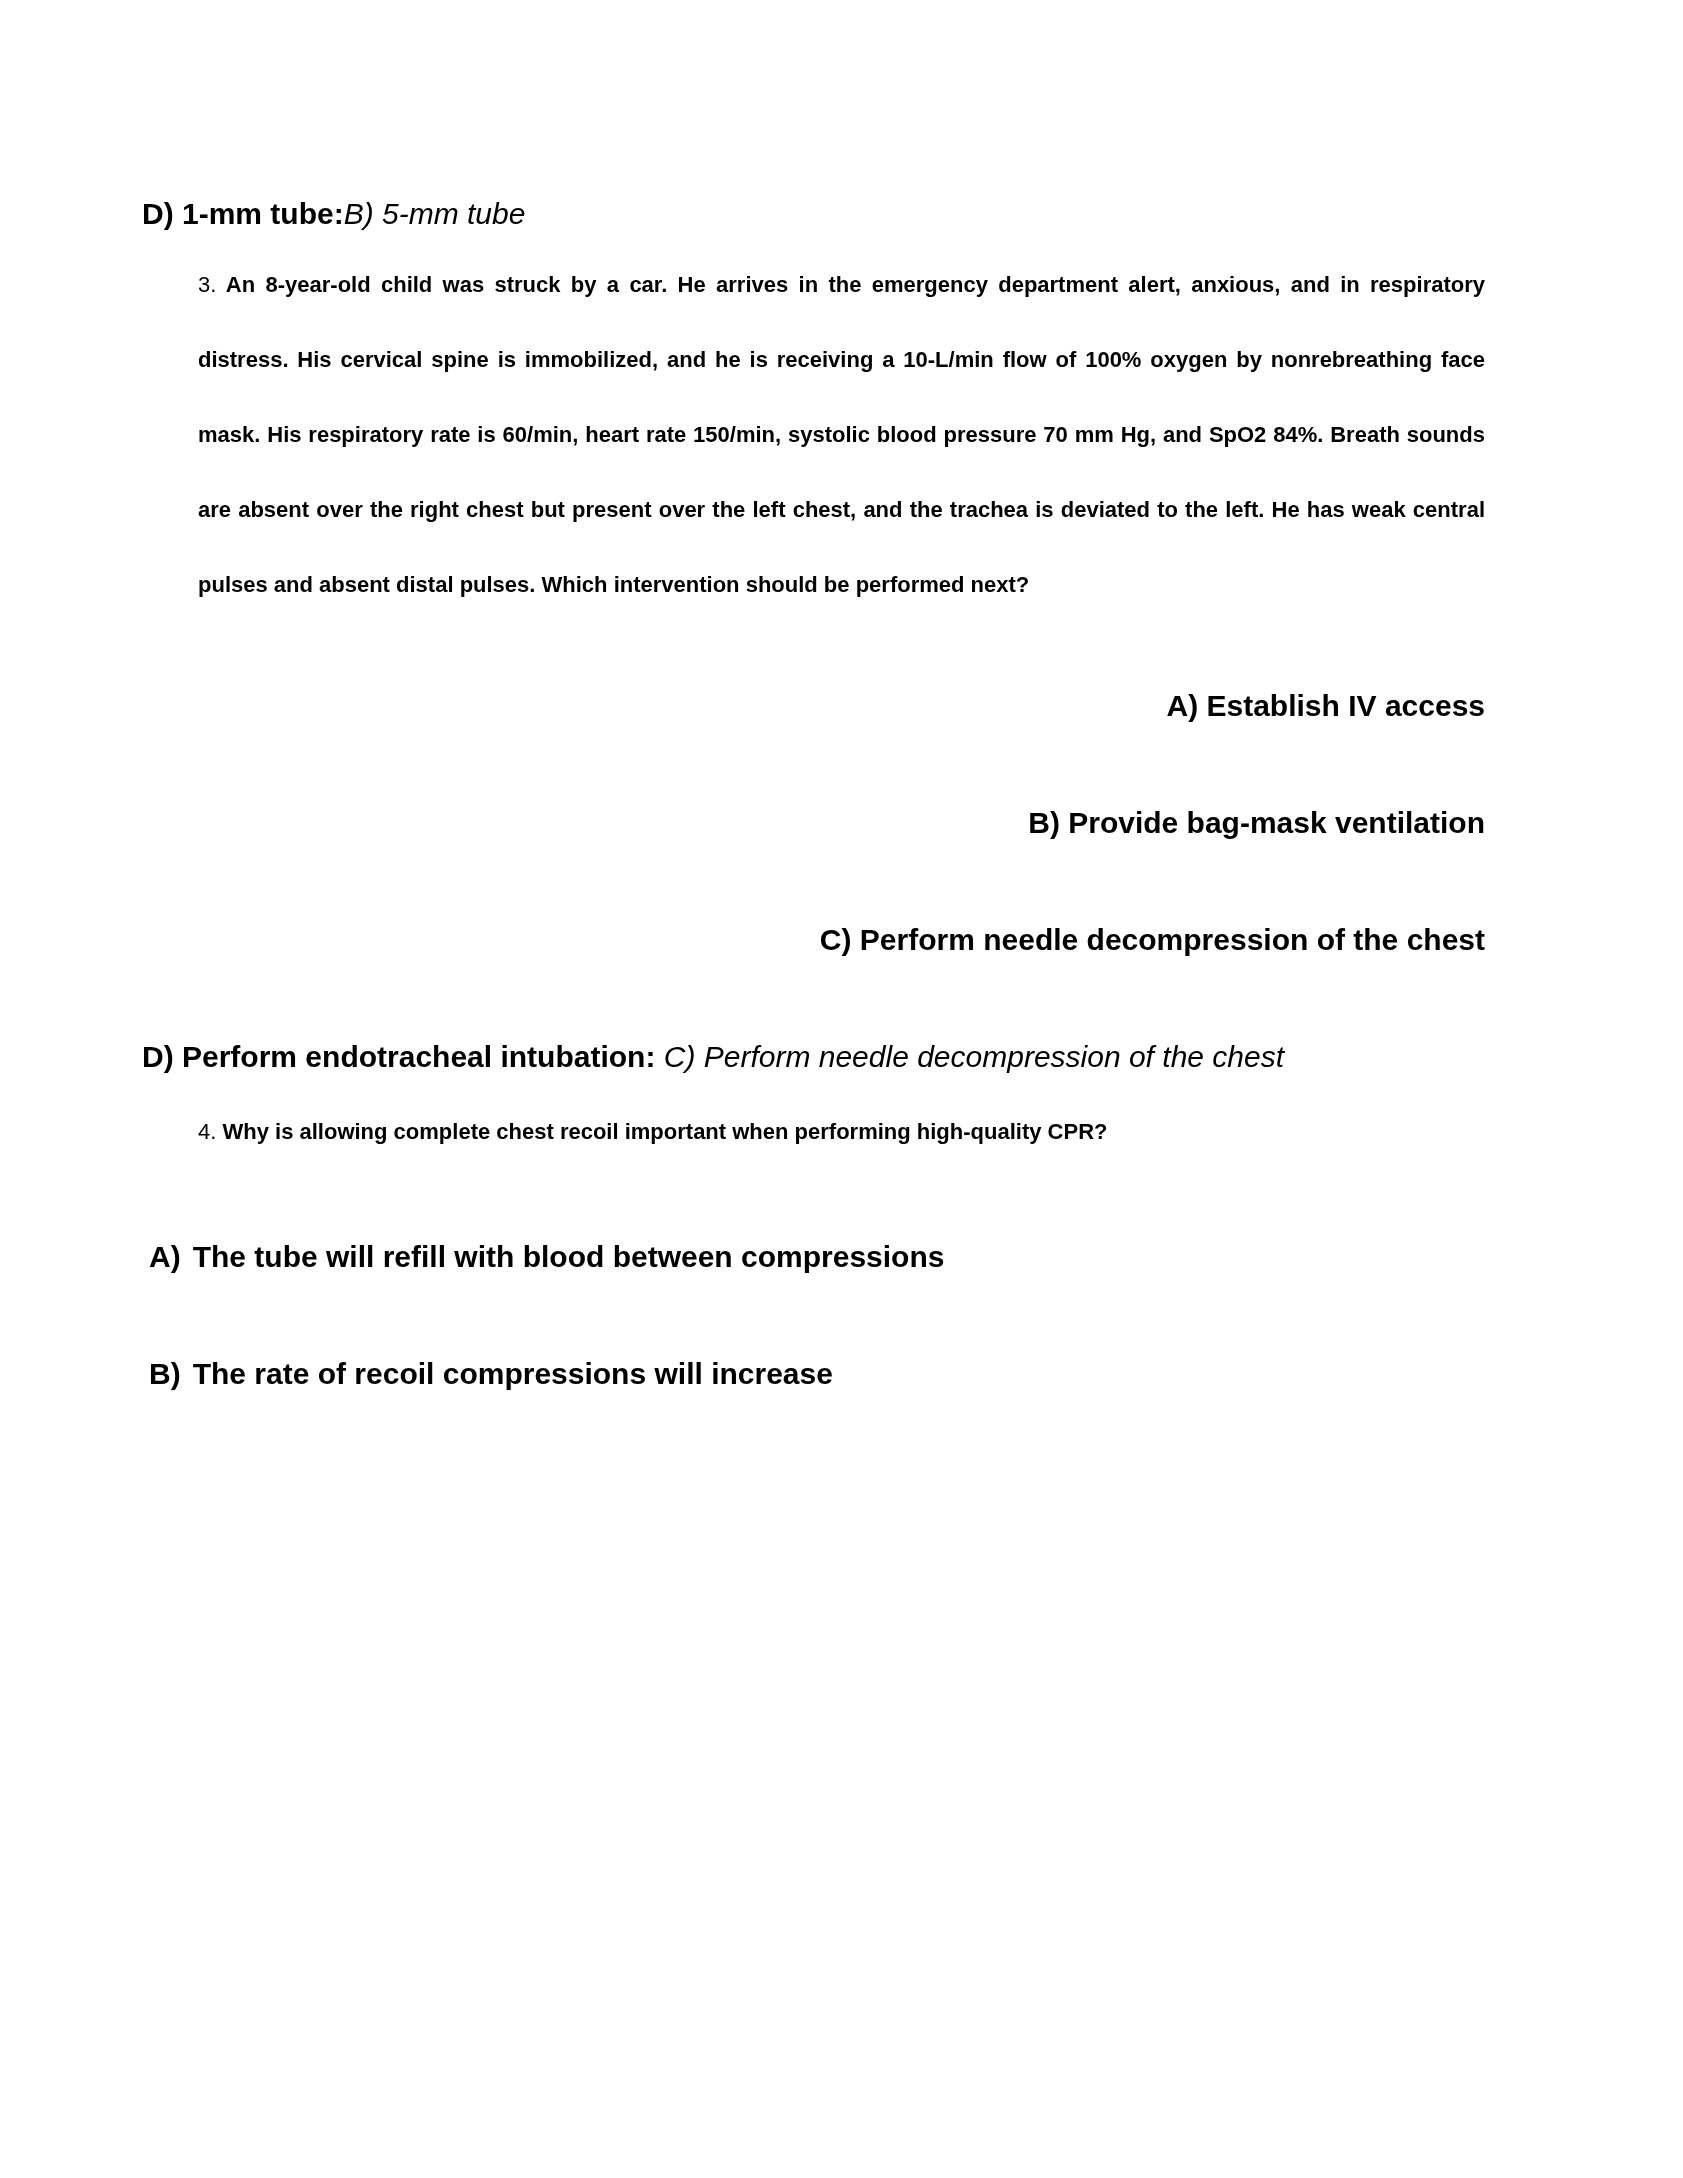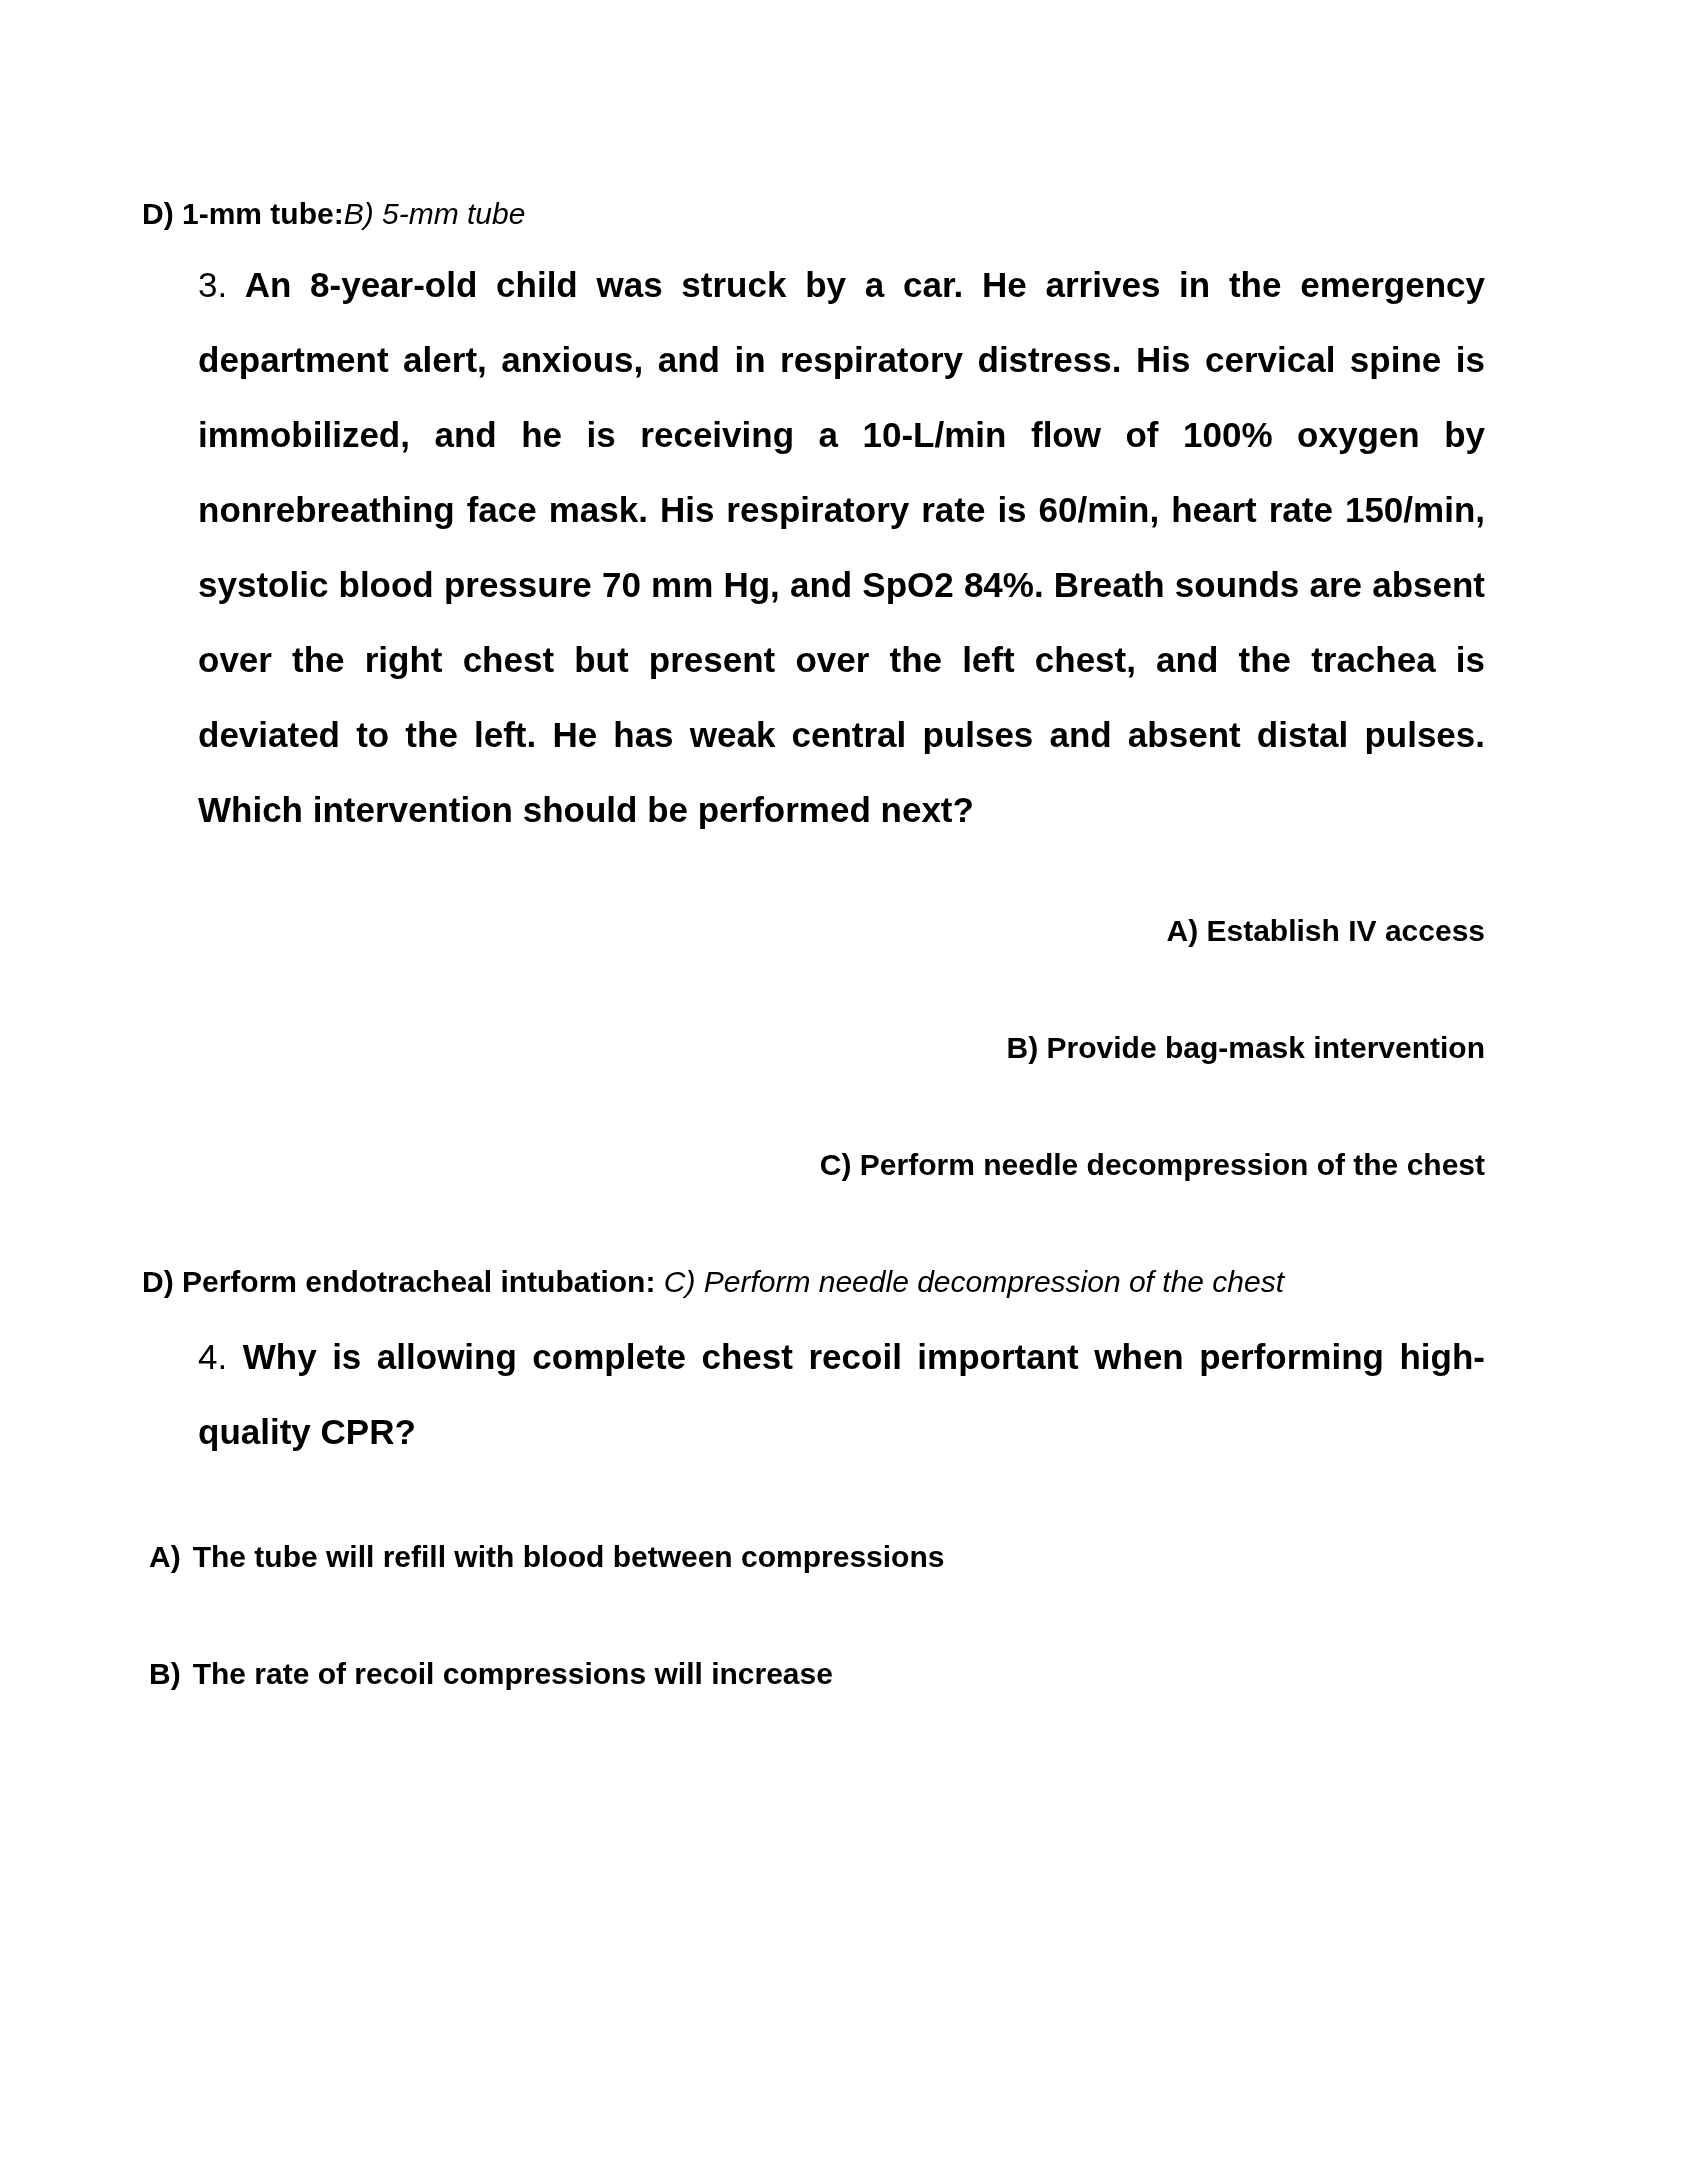--- a/index.html
+++ b/index.html
@@ -39,21 +39,21 @@
   .carryover {
     font-size: 30px;
     line-height: 51px;
     margin: 0 0 8px 0;
   }
 
   
   .question-stem {
     margin: 0;
     padding: 0 0 0 56px;      
-    font-size: 35px;
+    font-size: 22px;
     line-height: 75px;
     font-weight: 700;
     text-align: justify;
     text-justify: inter-word;
     text-indent: 0;
   }
   .question-stem .qnum {
     font-weight: 400;
   }
 
@@ -115,21 +115,21 @@
 
     <p class="option no-justify">
       <span>A)</span>
       <span>Establish IV access</span>
     </p>
 
     <div class="spacer-sm"></div>
 
     <p class="option no-justify">
       <span>B)</span>
-      <span>Provide bag-mask intervention</span>
+      <span>Provide bag-mask ventilation</span>
     </p>
 
     <div class="spacer-sm"></div>
 
     <p class="option no-justify">
       <span>C)</span>
       <span>Perform needle decompression of the chest</span>
     </p>
 
     <div class="spacer-sm"></div>

